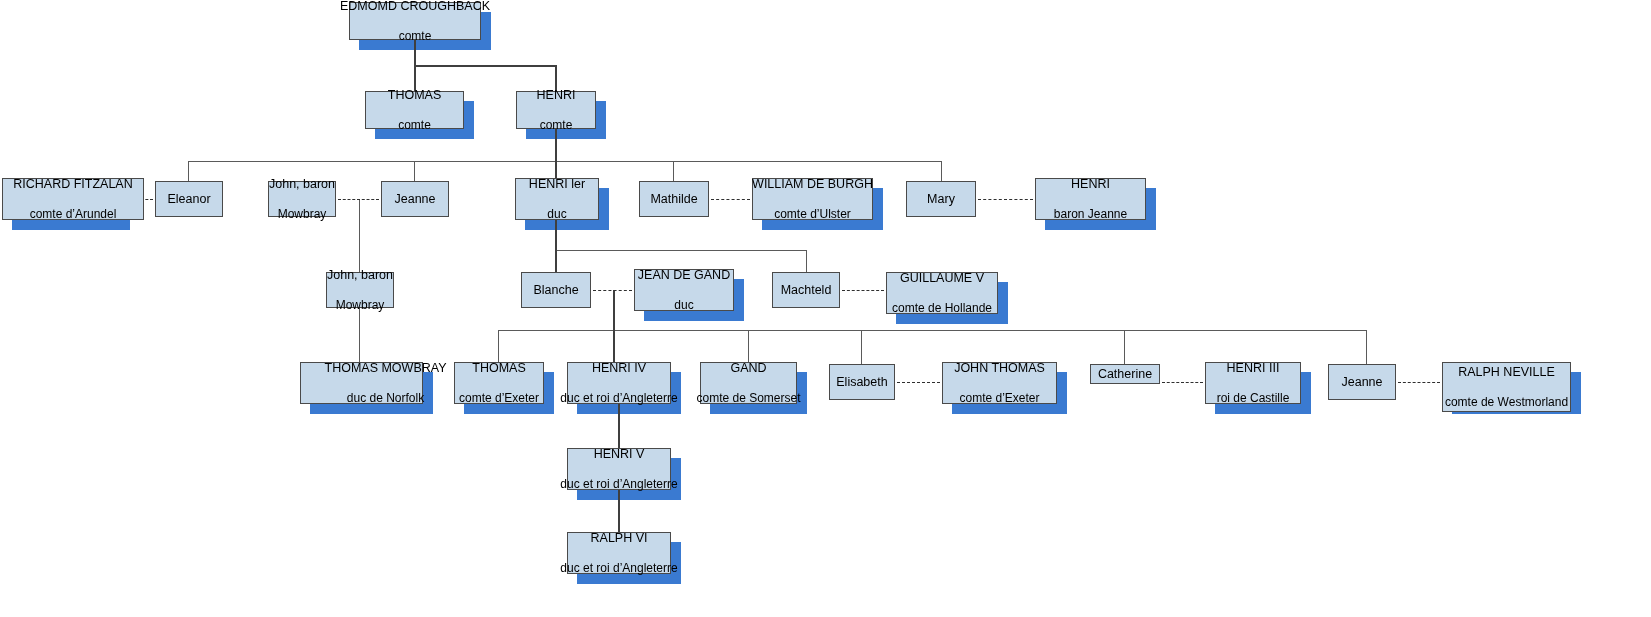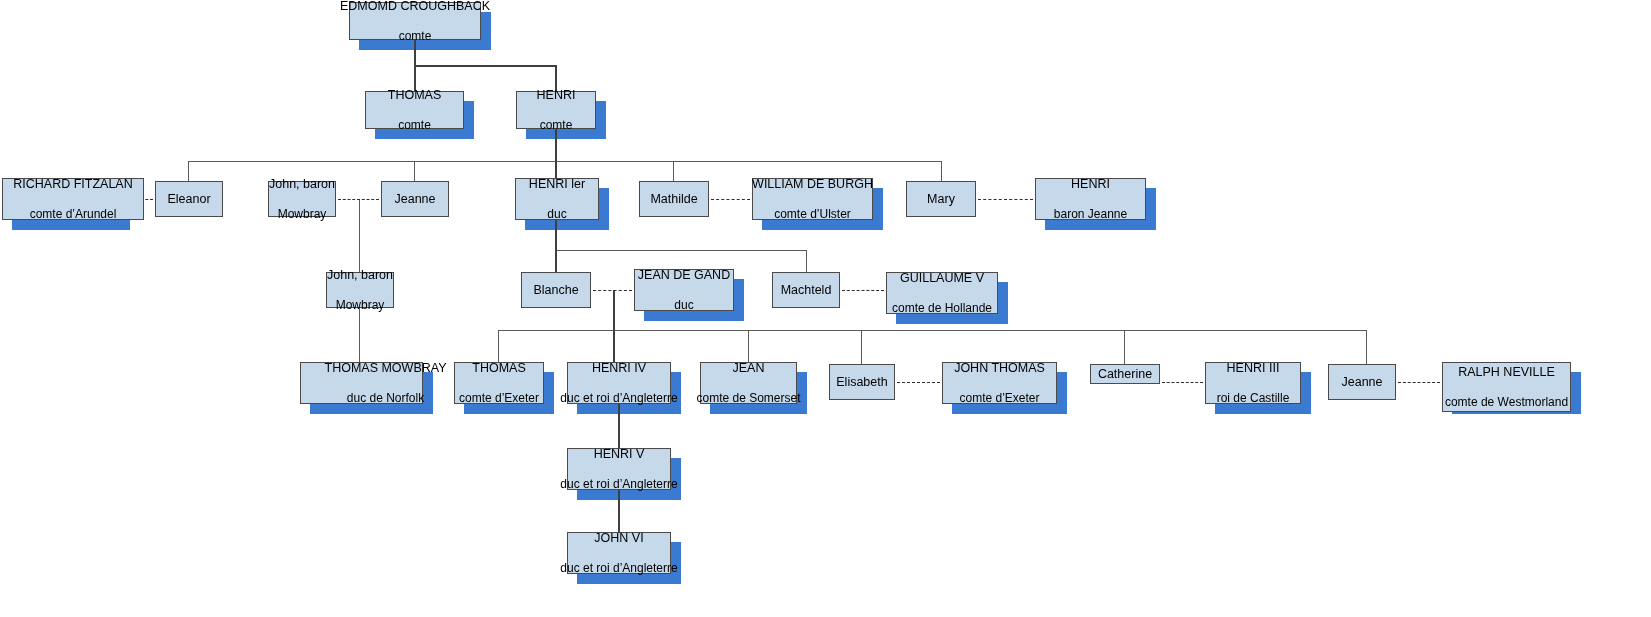--- a/index.html
+++ b/index.html
@@ -178,21 +178,21 @@
       </div>
       <div class="node" style="left: 454px; top: 362px; width: 90px; height: 42px;">
         <div class="l1">THOMAS</div>
         <div class="l2">comte d’Exeter</div>
       </div>
       <div class="node" style="left: 567px; top: 362px; width: 104px; height: 42px;">
         <div class="l1">HENRI IV</div>
         <div class="l2">duc et roi d’Angleterre</div>
       </div>
       <div class="node" style="left: 700px; top: 362px; width: 97px; height: 42px;">
-        <div class="l1">JEAN</div>
+        <div class="l1">GAND</div>
         <div class="l2">comte de Somerset</div>
       </div>
       <div class="node" style="left: 829px; top: 364px; width: 66px; height: 36px;">
         <div class="l1">Elisabeth</div>
       </div>
       <div class="node" style="left: 942px; top: 362px; width: 115px; height: 42px;">
         <div class="l1">JOHN THOMAS</div>
         <div class="l2">comte d’Exeter</div>
       </div>
       <div class="node" style="left: 1090px; top: 364px; width: 70px; height: 20px;">
@@ -207,18 +207,18 @@
       </div>
       <div class="node" style="left: 1442px; top: 362px; width: 129px; height: 50px;">
         <div class="l1">RALPH NEVILLE</div>
         <div class="l2">comte de Westmorland</div>
       </div>
       <div class="node" style="left: 567px; top: 448px; width: 104px; height: 42px;">
         <div class="l1">HENRI V</div>
         <div class="l2">duc et roi d’Angleterre</div>
       </div>
       <div class="node" style="left: 567px; top: 532px; width: 104px; height: 42px;">
-        <div class="l1">JOHN VI</div>
+        <div class="l1">RALPH VI</div>
         <div class="l2">duc et roi d’Angleterre</div>
       </div>
     </div>
 
 </div>
 
 </body></html>

